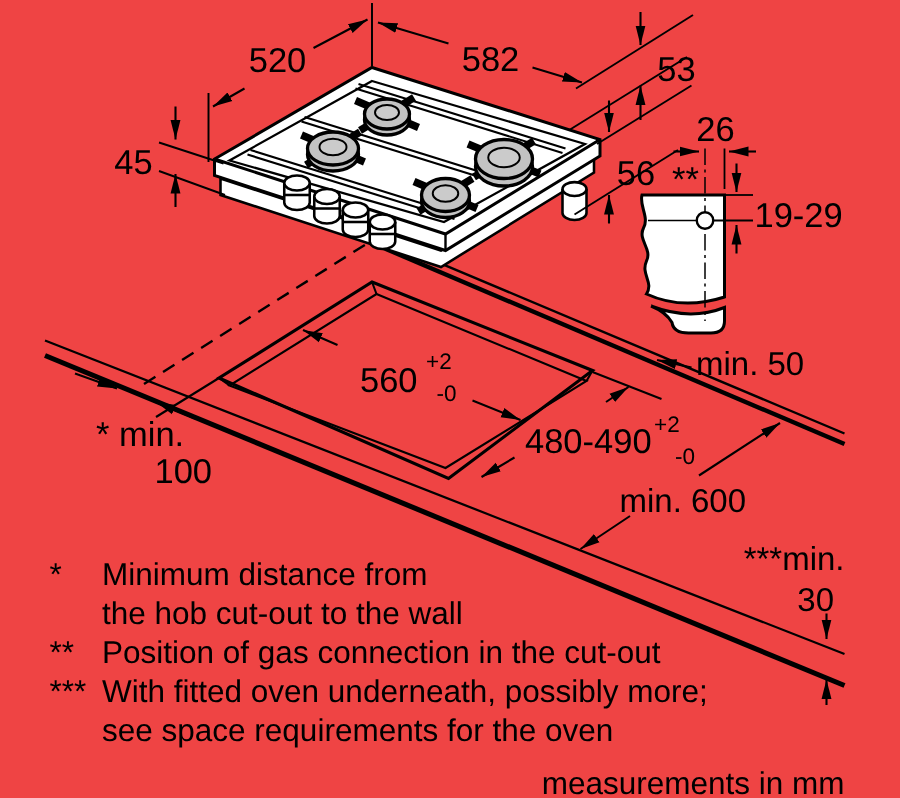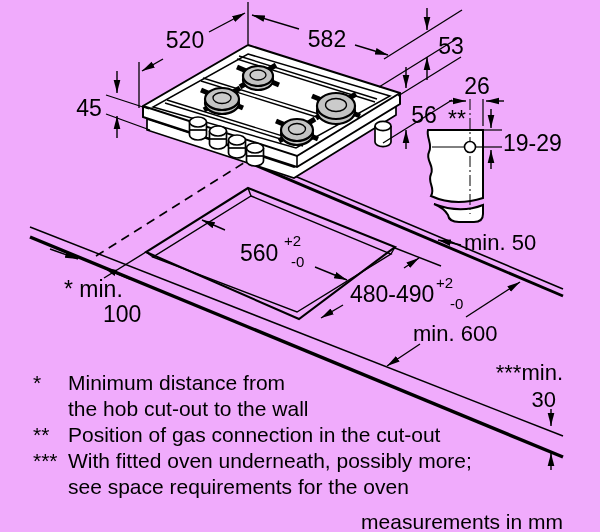--- a/index.html
+++ b/index.html
@@ -1,16 +1,16 @@
 <!DOCTYPE html>
 <html><head>
 <meta charset="utf-8">
 <style>
   html,body{margin:0;padding:0;background:#fff;}
-  .stage{position:relative;width:600px;height:532px;background:#f0abfc;overflow:hidden;
+  .stage{position:relative;width:600px;height:532px;background:#ef4444;overflow:hidden;
          font-family:"Liberation Sans", sans-serif;}
   svg{display:block}
   text{font-family:"Liberation Sans", sans-serif; fill:#000;}
   .dim{font-size:23px;}
   .dimsmall{font-size:15px;}
   .minlbl{font-size:22px;}
   .note{font-size:21px;}
   .foot{font-size:21px;}
 </style>
 </head>

